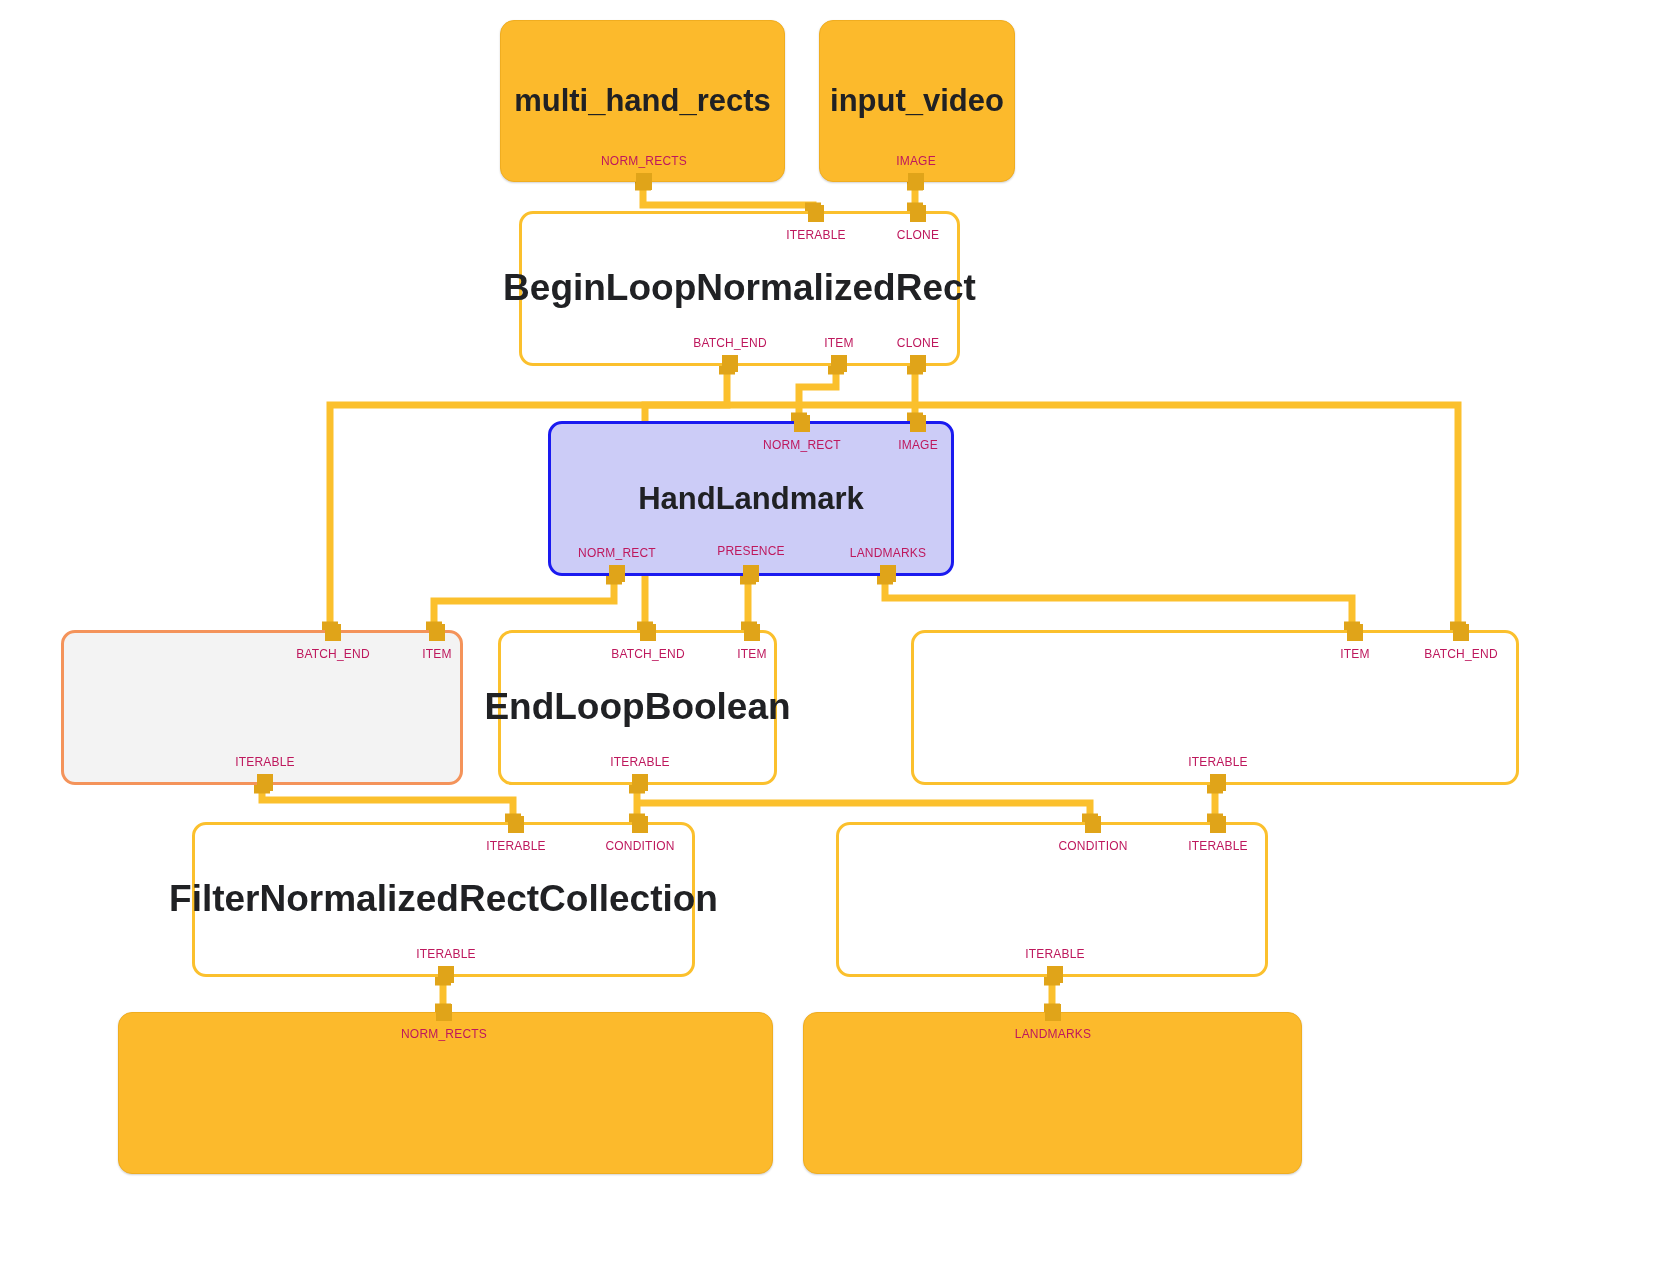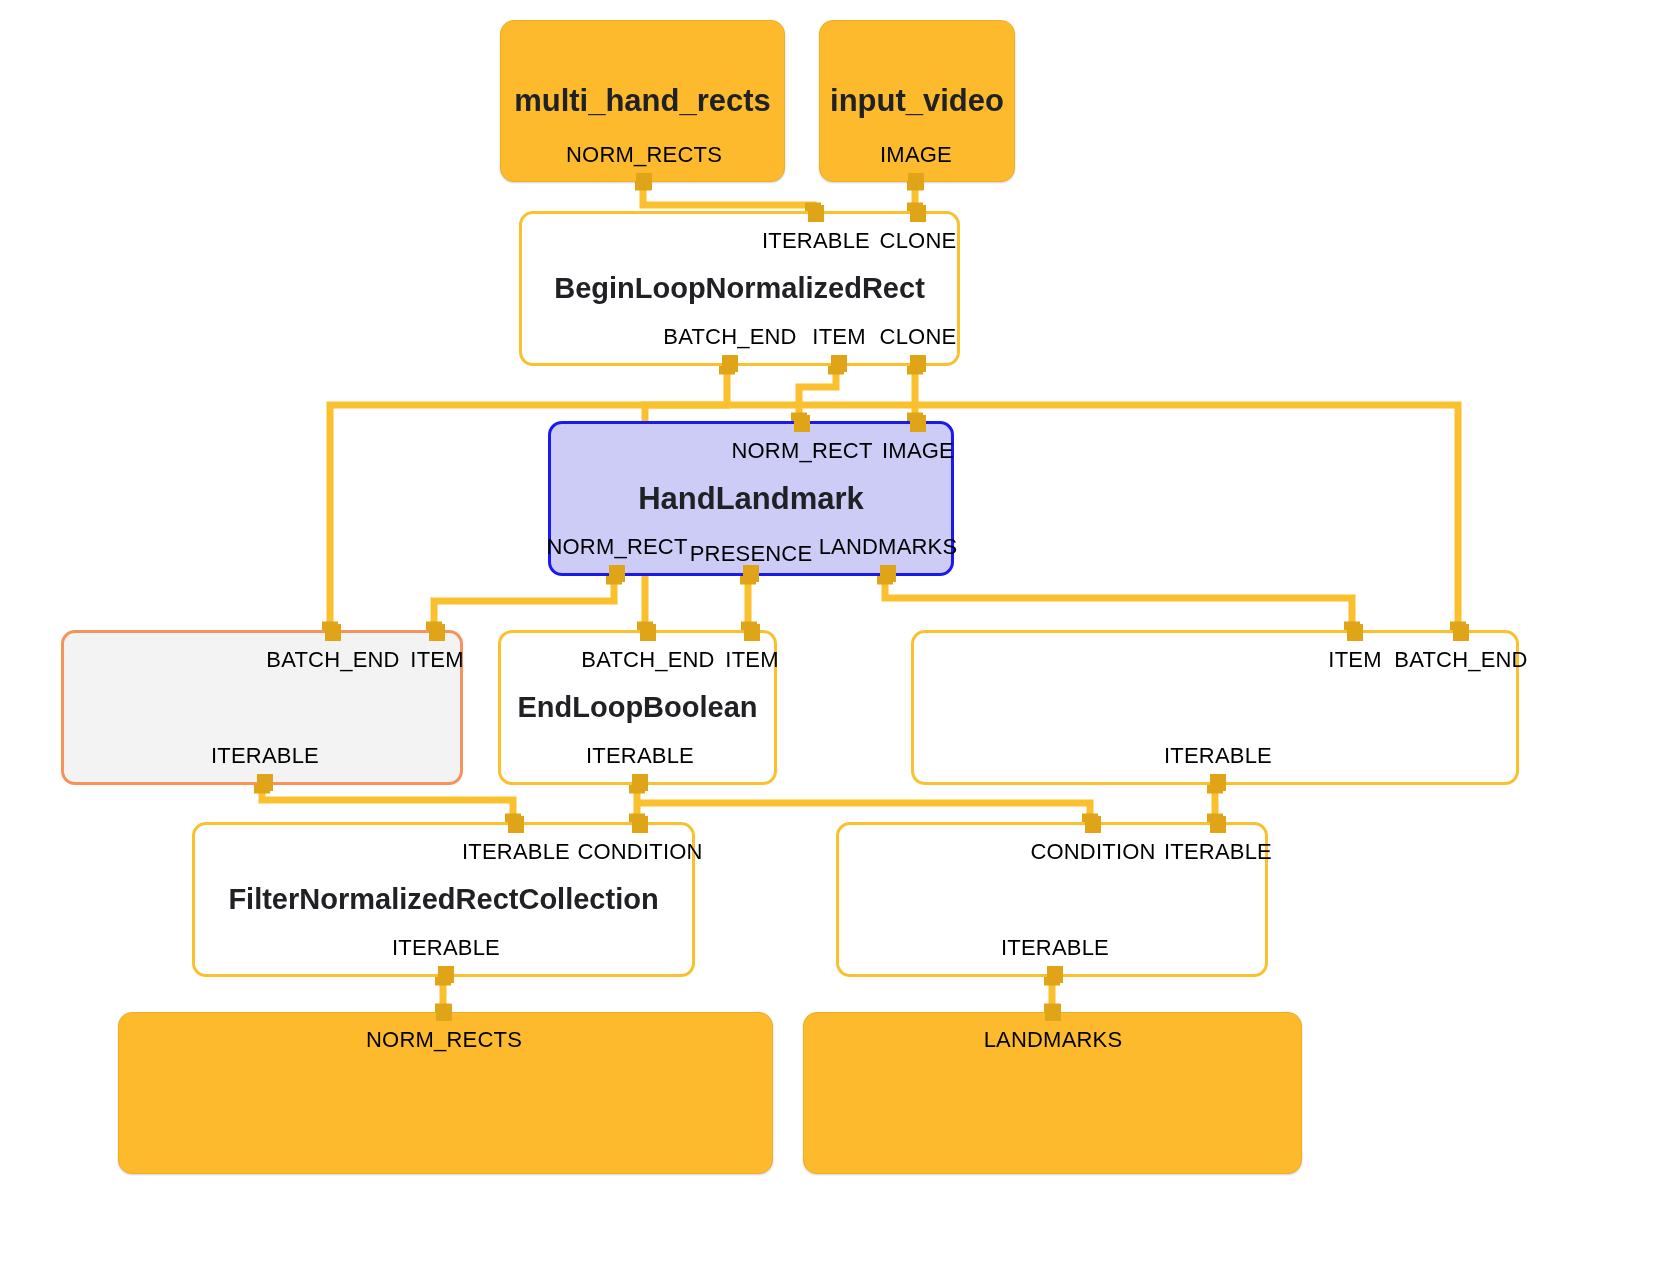--- a/index.html
+++ b/index.html
@@ -54,38 +54,38 @@
     background: #fcba2c;
     border: 1px solid #f0ad20;
     box-shadow: 0 1px 2px rgba(0,0,0,0.18);
   }
   .node.stream .node-title { font-size: 31px; }
   
   .node.calculator {
     background: #ffffff;
     border: 3px solid #fbc02d;
   }
-  .node.calculator .node-title { font-size: 29px; }
+  .node.calculator .node-title { font-size: 37px; }
   
   .node.calculator.selected {
     background: #f3f3f3;
     border: 3px solid #f4935a;
   }
   
   .node.subgraph {
     background: #ccccf7;
     border: 3px solid #1a1af0;
   }
   .node.subgraph .node-title { font-size: 31px; }
 
   
   .port-label {
     position: absolute;
-    font-size: 22px;
-    color: #000000;
+    font-size: 12px;
+    color: #be185d;
     white-space: nowrap;
     transform: translateX(-50%);
     letter-spacing: 0.2px;
   }
   .port-label.top { }
   .port-label.bottom { }
 
   
   .plug {
     position: absolute;
@@ -171,21 +171,21 @@
         <span class="plug" style="left: 396px; bottom: -9px;"></span>
       </div>
       <div class="node subgraph" style="left: 548px; top: 421px; width: 406px; height: 155px;">
         <div class="node-title">HandLandmark</div>
         <span class="port-label top" style="left: 251px; top: 14px;">NORM_RECT</span>
         <span class="plug" style="left: 251px; top: -9px;"></span>
         <span class="port-label top" style="left: 367px; top: 14px;">IMAGE</span>
         <span class="plug" style="left: 367px; top: -9px;"></span>
         <span class="port-label bottom" style="left: 66px; bottom: 13px;">NORM_RECT</span>
         <span class="plug" style="left: 66px; bottom: -9px;"></span>
-        <span class="port-label bottom" style="left: 200px; bottom: 6px;">PRESENCE</span>
+        <span class="port-label bottom" style="left: 200px; bottom: 15px;">PRESENCE</span>
         <span class="plug" style="left: 200px; bottom: -9px;"></span>
         <span class="port-label bottom" style="left: 337px; bottom: 13px;">LANDMARKS</span>
         <span class="plug" style="left: 337px; bottom: -9px;"></span>
       </div>
       <div class="node calculator selected" style="left: 61px; top: 630px; width: 402px; height: 155px;">
         <span class="port-label top" style="left: 269px; top: 14px;">BATCH_END</span>
         <span class="plug" style="left: 269px; top: -9px;"></span>
         <span class="port-label top" style="left: 373px; top: 14px;">ITEM</span>
         <span class="plug" style="left: 373px; top: -9px;"></span>
         <span class="port-label bottom" style="left: 201px; bottom: 13px;">ITERABLE</span>

